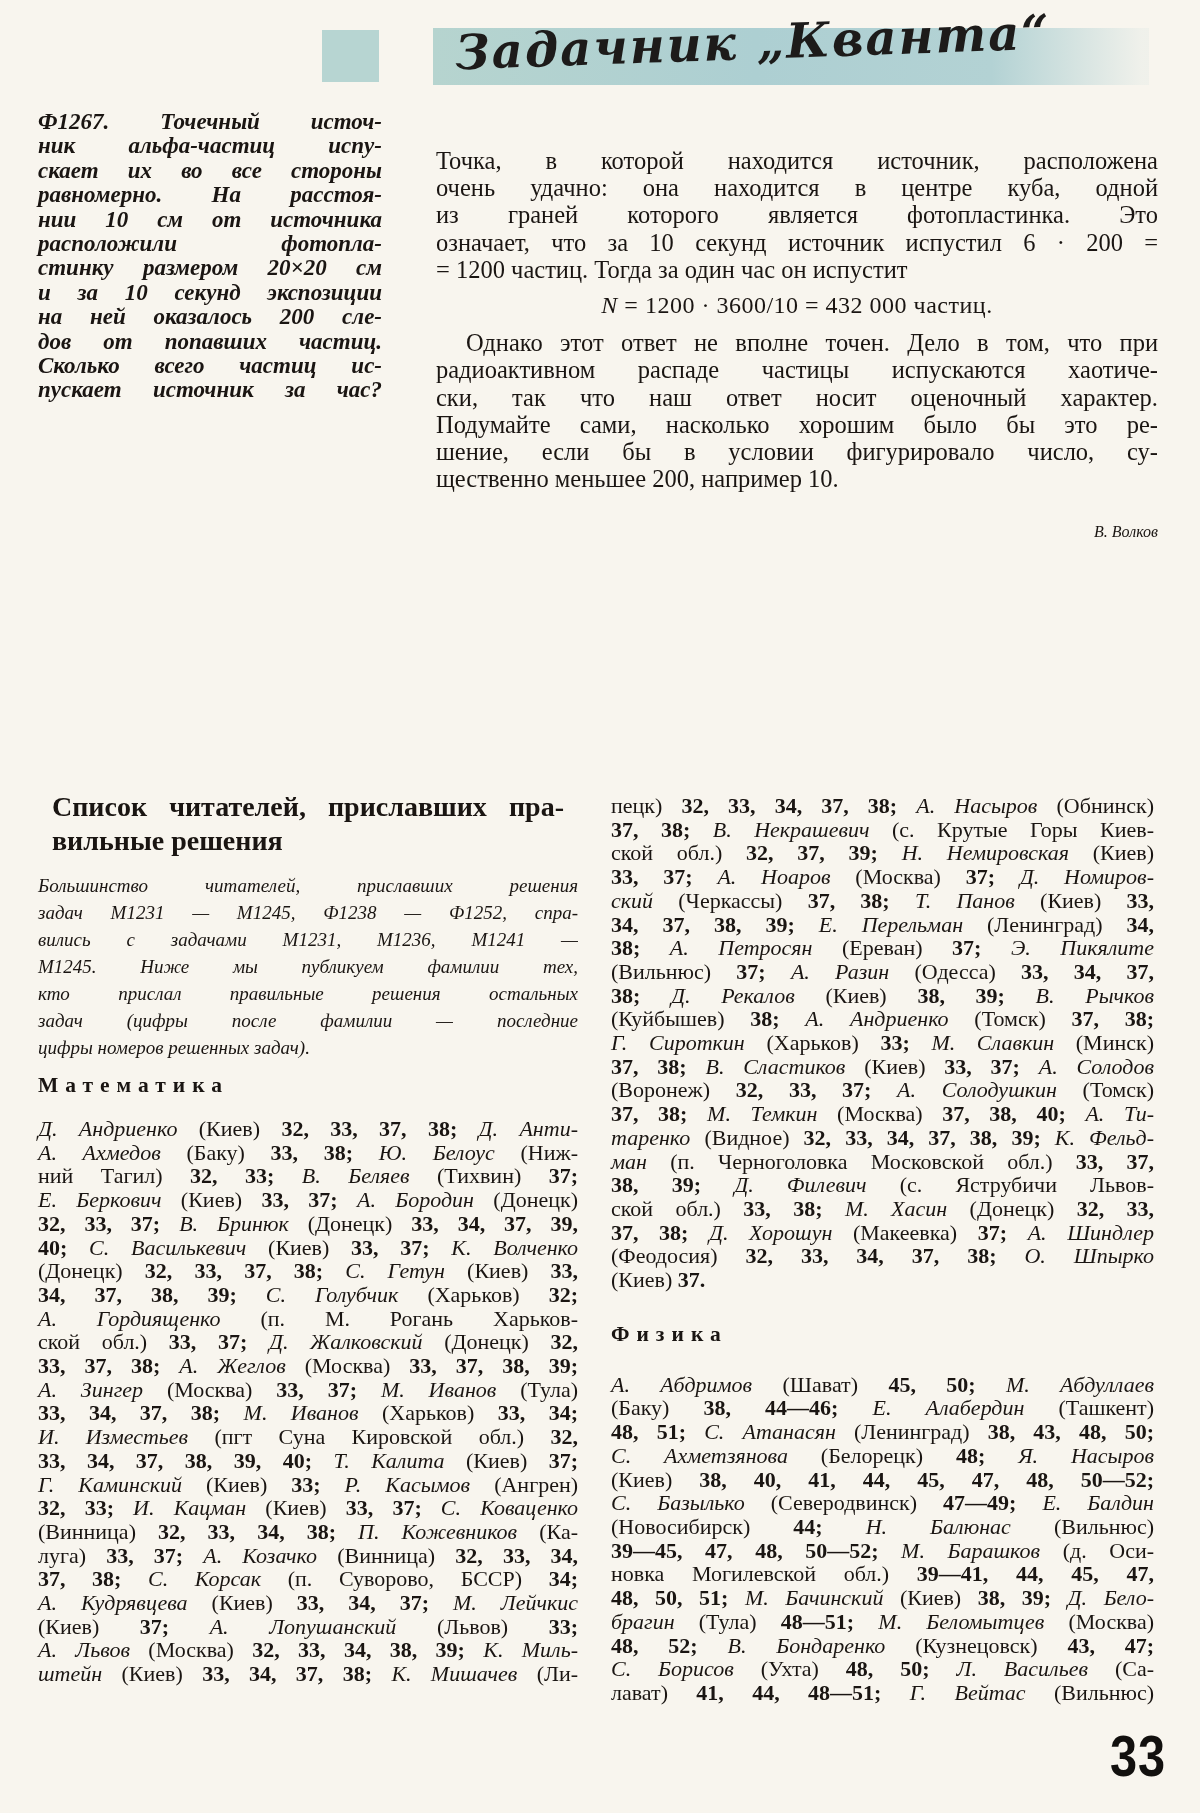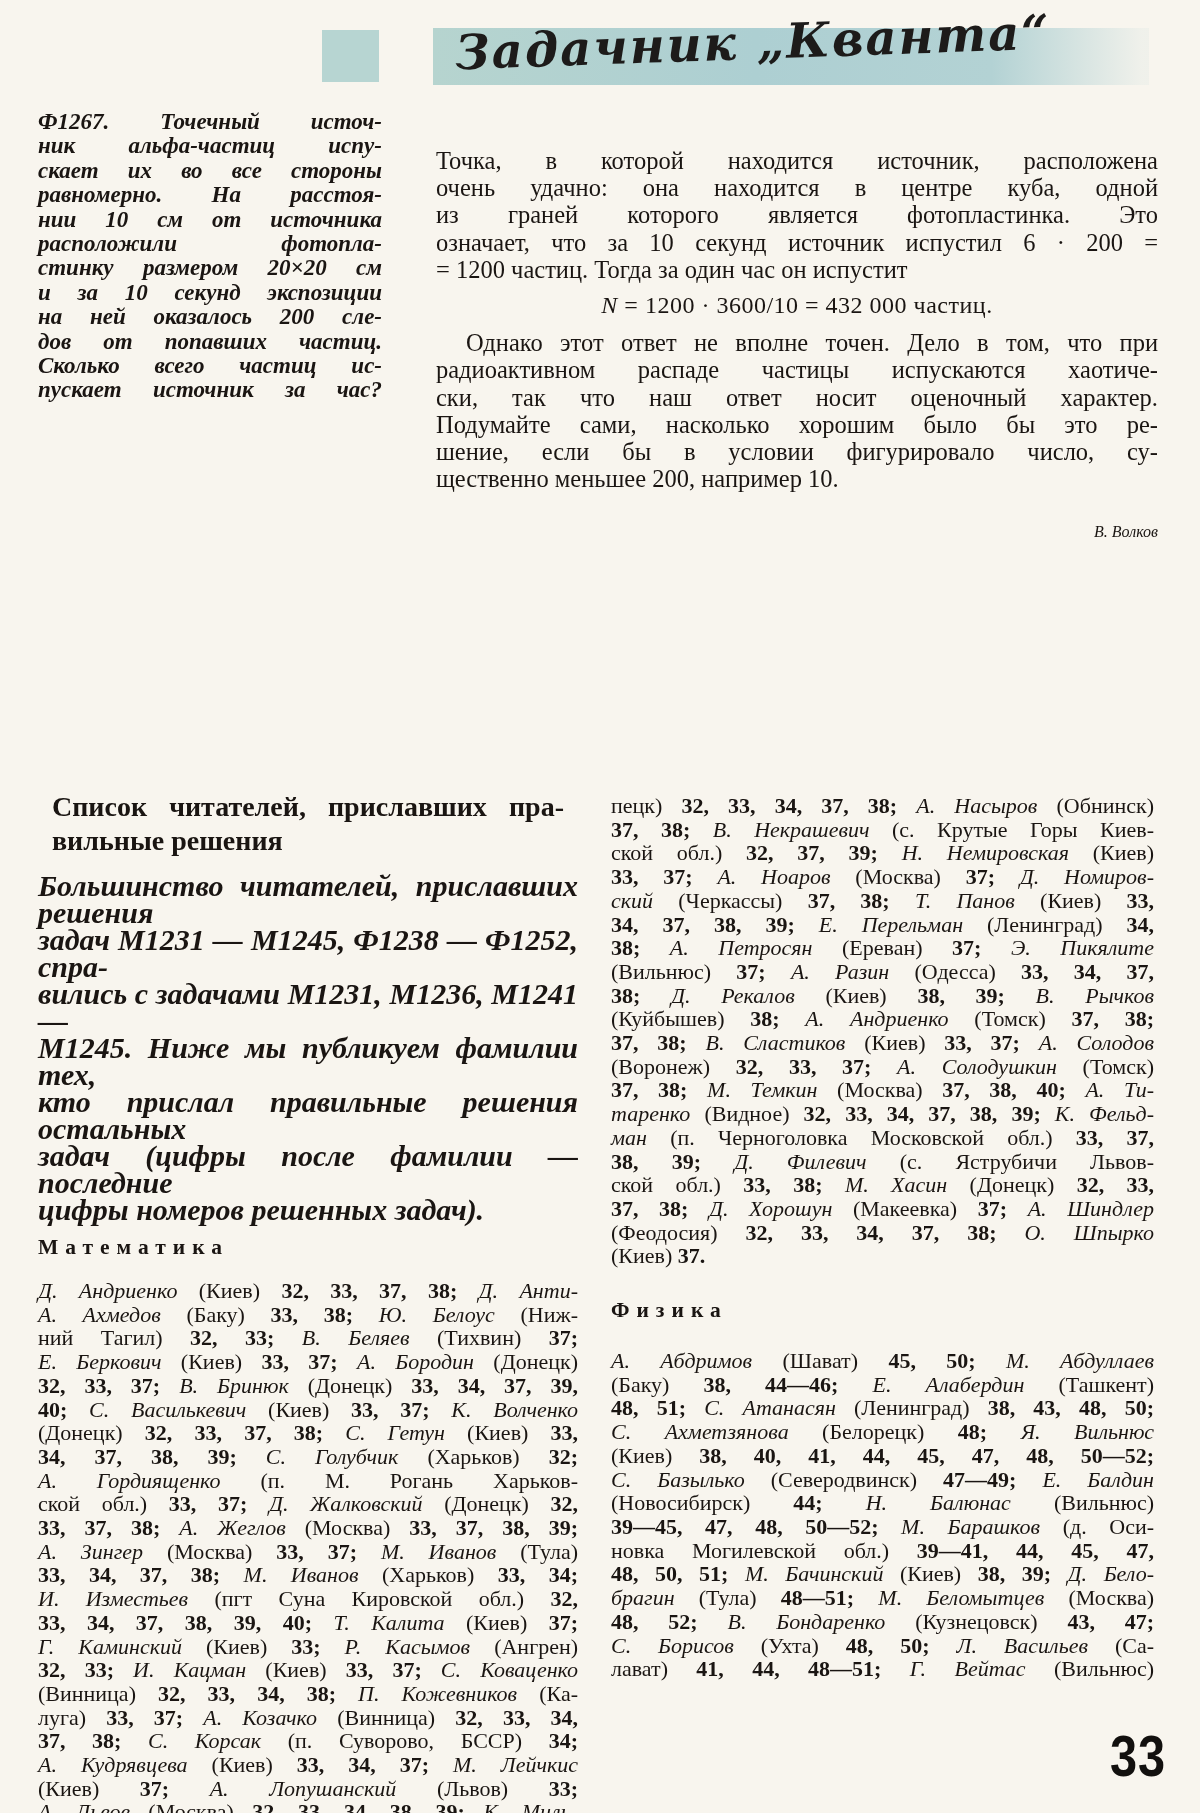--- a/index.html
+++ b/index.html
@@ -24,21 +24,21 @@
 
   
   .solution{position:absolute;left:436px;top:112px;width:722px;font-size:24.5px;line-height:27.2px;margin-top:35px;}
   .formula{text-align:center;text-align-last:center;font-size:24px;margin:9px 0 10px;letter-spacing:0.5px;}
   .byline{text-align:right;text-align-last:right;font-style:italic;margin-top:26px;font-size:16px;}
 
   
   .readers-left{position:absolute;left:38px;top:776px;width:540px;}
   .readers-right{position:absolute;left:611px;top:794px;width:543px;}
   .rheading{font-size:28px;font-weight:700;line-height:34px;margin:14px;}
-  .intro{font-weight:700;font-style:italic;font-size:30px;line-height:27px;}
+  .intro{font-weight:400;font-style:italic;font-size:19px;line-height:27px;}
   .subject{font-weight:700;font-size:21.5px;letter-spacing:7px;margin-top:12px;margin-bottom:19px;}
   .readers-right .subject{margin-top:30px;margin-bottom:26px;}
   .rlist{font-size:22px;line-height:23.7px;}
   .rlist .up{font-style:normal;}
   .rlist .nm{font-style:italic;}
   .rlist .num{font-weight:700;font-style:normal;}
 
   .pagenum{position:absolute;left:1110px;top:1722px;font-size:58px;font-weight:700;
            font-family:"Liberation Sans","DejaVu Sans",sans-serif;transform:scaleX(0.84);
            transform-origin:left top;letter-spacing:1px;color:#12100e;}
@@ -136,37 +136,38 @@
         <div class="line"><span class="up">пецк)</span><span class="nm"> </span><b class="num">32, 33, 34, 37, 38; </b><span class="nm">А. Насыров </span><span class="up">(Обнинск)</span></div>
         <div class="line"><b class="num">37, 38; </b><span class="nm">В. Некрашевич </span><span class="up">(с. Крутые Горы Киев-</span></div>
         <div class="line"><span class="up">ской обл.)</span><span class="nm"> </span><b class="num">32, 37, 39; </b><span class="nm">Н. Немировская </span><span class="up">(Киев)</span></div>
         <div class="line"><b class="num">33, 37; </b><span class="nm">А. Ноаров </span><span class="up">(Москва)</span><span class="nm"> </span><b class="num">37; </b><span class="nm">Д. Номиров-</span></div>
         <div class="line"><span class="nm">ский </span><span class="up">(Черкассы)</span><span class="nm"> </span><b class="num">37, 38; </b><span class="nm">Т. Панов </span><span class="up">(Киев)</span><span class="nm"> </span><b class="num">33,</b></div>
         <div class="line"><b class="num">34, 37, 38, 39; </b><span class="nm">Е. Перельман </span><span class="up">(Ленинград)</span><span class="nm"> </span><b class="num">34,</b></div>
         <div class="line"><b class="num">38; </b><span class="nm">А. Петросян </span><span class="up">(Ереван)</span><span class="nm"> </span><b class="num">37; </b><span class="nm">Э. Пикялите</span></div>
         <div class="line"><span class="up">(Вильнюс)</span><span class="nm"> </span><b class="num">37; </b><span class="nm">А. Разин </span><span class="up">(Одесса)</span><span class="nm"> </span><b class="num">33, 34, 37,</b></div>
         <div class="line"><b class="num">38; </b><span class="nm">Д. Рекалов </span><span class="up">(Киев)</span><span class="nm"> </span><b class="num">38, 39; </b><span class="nm">В. Рычков</span></div>
         <div class="line"><span class="up">(Куйбышев)</span><span class="nm"> </span><b class="num">38; </b><span class="nm">А. Андриенко </span><span class="up">(Томск)</span><span class="nm"> </span><b class="num">37, 38;</b></div>
+        <div class="line"><span class="nm">Г. Сироткин </span><span class="up">(Харьков)</span><span class="nm"> </span><b class="num">33; </b><span class="nm">М. Славкин </span><span class="up">(Минск)</span></div>
         <div class="line"><b class="num">37, 38; </b><span class="nm">В. Сластиков </span><span class="up">(Киев)</span><span class="nm"> </span><b class="num">33, 37; </b><span class="nm">А. Солодов</span></div>
         <div class="line"><span class="up">(Воронеж)</span><span class="nm"> </span><b class="num">32, 33, 37; </b><span class="nm">А. Солодушкин </span><span class="up">(Томск)</span></div>
         <div class="line"><b class="num">37, 38; </b><span class="nm">М. Темкин </span><span class="up">(Москва)</span><span class="nm"> </span><b class="num">37, 38, 40; </b><span class="nm">А. Ти-</span></div>
         <div class="line"><span class="nm">таренко </span><span class="up">(Видное)</span><span class="nm"> </span><b class="num">32, 33, 34, 37, 38, 39; </b><span class="nm">К. Фельд-</span></div>
         <div class="line"><span class="nm">ман </span><span class="up">(п. Черноголовка Московской обл.)</span><span class="nm"> </span><b class="num">33, 37,</b></div>
         <div class="line"><b class="num">38, 39; </b><span class="nm">Д. Филевич </span><span class="up">(с. Яструбичи Львов-</span></div>
         <div class="line"><span class="up">ской обл.)</span><span class="nm"> </span><b class="num">33, 38; </b><span class="nm">М. Хасин </span><span class="up">(Донецк)</span><span class="nm"> </span><b class="num">32, 33,</b></div>
         <div class="line"><b class="num">37, 38; </b><span class="nm">Д. Хорошун </span><span class="up">(Макеевка)</span><span class="nm"> </span><b class="num">37; </b><span class="nm">А. Шиндлер</span></div>
         <div class="line"><span class="up">(Феодосия)</span><span class="nm"> </span><b class="num">32, 33, 34, 37, 38; </b><span class="nm">О. Шпырко</span></div>
         <div class="line end"><span class="up">(Киев)</span><span class="nm"> </span><b class="num">37.</b></div>
       </div>
     <div class="subject">Физика</div>
     <div class="rlist">
         <div class="line"><span class="nm">А. Абдримов </span><span class="up">(Шават)</span><span class="nm"> </span><b class="num">45, 50; </b><span class="nm">М. Абдуллаев</span></div>
         <div class="line"><span class="up">(Баку)</span><span class="nm"> </span><b class="num">38, 44—46; </b><span class="nm">Е. Алабердин </span><span class="up">(Ташкент)</span></div>
         <div class="line"><b class="num">48, 51; </b><span class="nm">С. Атанасян </span><span class="up">(Ленинград)</span><span class="nm"> </span><b class="num">38, 43, 48, 50;</b></div>
-        <div class="line"><span class="nm">С. Ахметзянова </span><span class="up">(Белорецк)</span><span class="nm"> </span><b class="num">48; </b><span class="nm">Я. Вильнюс</span></div>
+        <div class="line"><span class="nm">С. Ахметзянова </span><span class="up">(Белорецк)</span><span class="nm"> </span><b class="num">48; </b><span class="nm">Я. Насыров</span></div>
         <div class="line"><span class="up">(Киев)</span><span class="nm"> </span><b class="num">38, 40, 41, 44, 45, 47, 48, 50—52;</b></div>
         <div class="line"><span class="nm">С. Базылько </span><span class="up">(Северодвинск)</span><span class="nm"> </span><b class="num">47—49; </b><span class="nm">Е. Балдин</span></div>
         <div class="line"><span class="up">(Новосибирск)</span><span class="nm"> </span><b class="num">44; </b><span class="nm">Н. Балюнас </span><span class="up">(Вильнюс)</span></div>
         <div class="line"><b class="num">39—45, 47, 48, 50—52; </b><span class="nm">М. Барашков </span><span class="up">(д. Оси-</span></div>
         <div class="line"><span class="up">новка Могилевской обл.)</span><span class="nm"> </span><b class="num">39—41, 44, 45, 47,</b></div>
         <div class="line"><b class="num">48, 50, 51; </b><span class="nm">М. Бачинский </span><span class="up">(Киев)</span><span class="nm"> </span><b class="num">38, 39; </b><span class="nm">Д. Бело-</span></div>
         <div class="line"><span class="nm">брагин </span><span class="up">(Тула)</span><span class="nm"> </span><b class="num">48—51; </b><span class="nm">М. Беломытцев </span><span class="up">(Москва)</span></div>
         <div class="line"><b class="num">48, 52; </b><span class="nm">В. Бондаренко </span><span class="up">(Кузнецовск)</span><span class="nm"> </span><b class="num">43, 47;</b></div>
         <div class="line"><span class="nm">С. Борисов </span><span class="up">(Ухта)</span><span class="nm"> </span><b class="num">48, 50; </b><span class="nm">Л. Васильев </span><span class="up">(Са-</span></div>
         <div class="line"><span class="up">лават)</span><span class="nm"> </span><b class="num">41, 44, 48—51; </b><span class="nm">Г. Вейтас </span><span class="up">(Вильнюс)</span></div>

